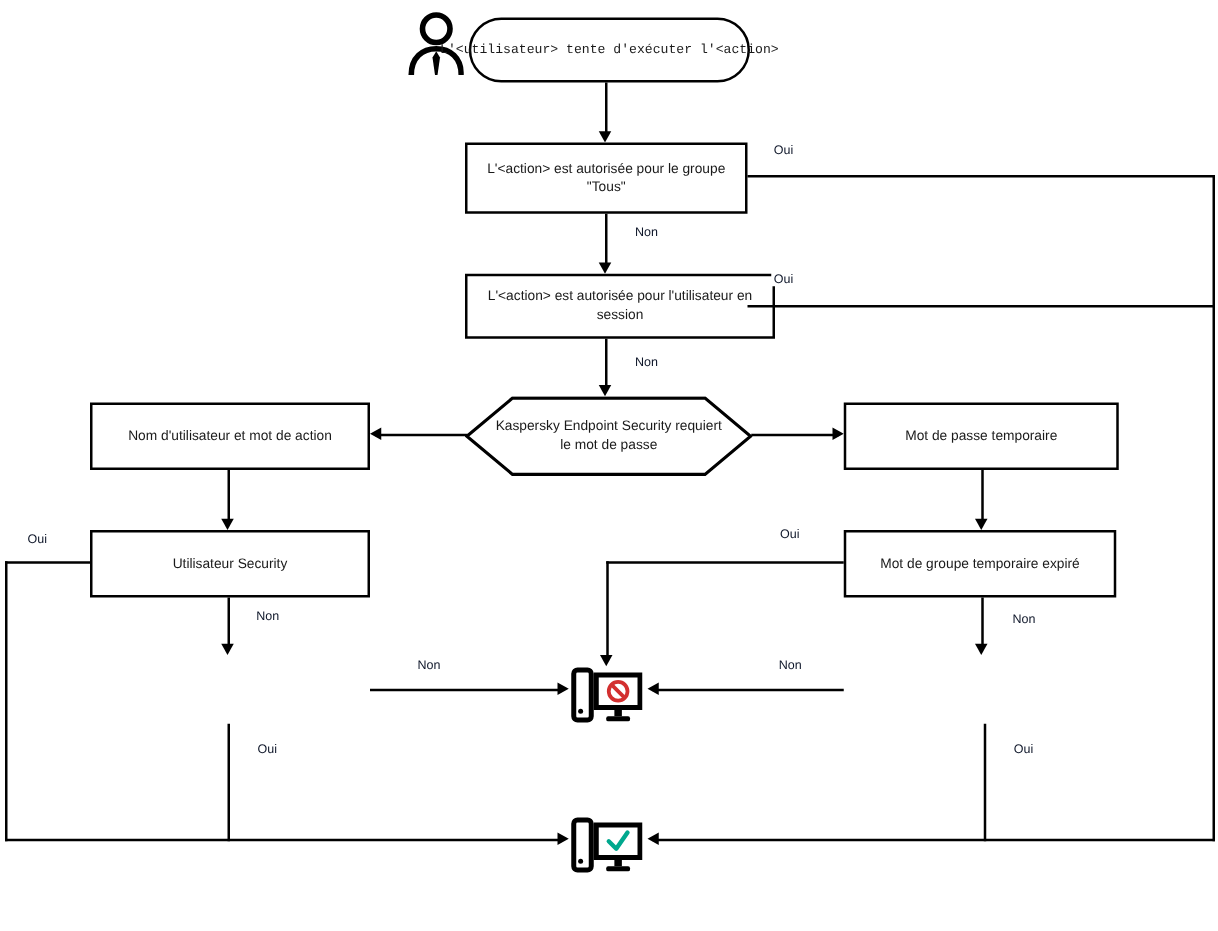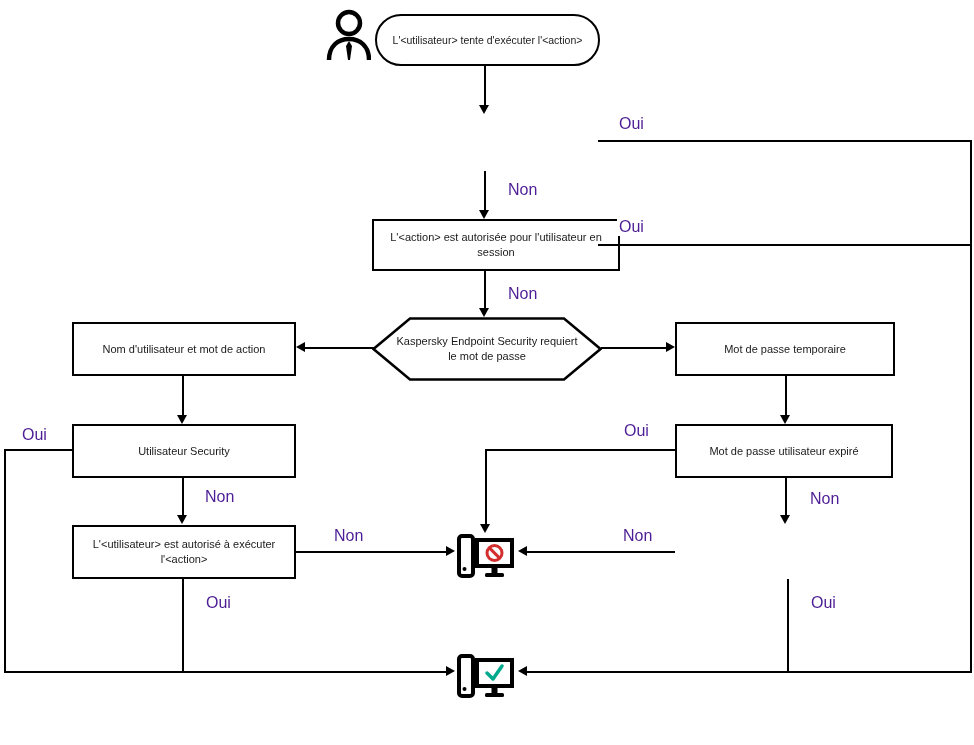--- a/index.html
+++ b/index.html
@@ -5,26 +5,26 @@
   html,body{margin:0;padding:0;background:#ffffff;}
   #canvas{
     position:relative;width:974px;height:745px;background:#ffffff;
     font-family:"Liberation Sans", sans-serif;color:#1a1a1a;overflow:hidden;
   }
   .node{
     position:absolute;border:2px solid #000;background:#fff;
     display:flex;align-items:center;justify-content:center;text-align:center;
     font-size:11px;line-height:1.35;padding:4px 12px;box-sizing:border-box;
   }
-  .pill{border-radius:28px;font-size:10.5px;white-space:nowrap;padding:16px 8px;}
+  .pill{border-radius:28px;font-size:10.5px;white-space:nowrap;padding:16px 8px;font-family:Liberation Mono, monospace;}
   .hline,.vline{position:absolute;background:#000;}
   .hline{height:2px;}
   .vline{width:2px;}
   .lbl{
-    position:absolute;font-size:16px;color:#4c1d95;background:#fff;
+    position:absolute;font-size:10px;color:#0f172a;background:#fff;
     padding:0 2px;white-space:nowrap;
   }
   .arr{position:absolute;width:0;height:0;}
   .arr-down{border-left:5px solid transparent;border-right:5px solid transparent;border-top:9px solid #000;}
   .arr-right{border-top:5px solid transparent;border-bottom:5px solid transparent;border-left:9px solid #000;}
   .arr-left{border-top:5px solid transparent;border-bottom:5px solid transparent;border-right:9px solid #000;}
   .hex-wrap{position:absolute;left:372px;top:317px;width:230px;height:80px;}
   .hex-wrap svg{position:absolute;left:0;top:0;}
   .hex-text{
     position:absolute;left:22px;top:0;width:186px;height:64px;
@@ -47,20 +47,21 @@
       <path d="M4 52 C4 38 13 31 24 31 C35 31 44 38 44 52" stroke="#000" stroke-width="4.5" fill="none"></path>
       <path d="M24 33 L27 38 L25 52 L23 52 L21 38 Z" fill="#000"></path>
     </svg>
   </div>
 
   <div class="node pill" style="left:375px;top:14px;width:225px;height:52px;">L'&lt;utilisateur&gt;  tente d'exécuter l'&lt;action&gt;</div>
 
   <div class="vline" style="left:484px;top:66px;height:42px;"></div>
   <div class="arr arr-down" style="left:479px;top:105px;"></div>
 
+  <div class="node" style="left:372px;top:114px;width:226px;height:57px;border-width:2.5px;">L'&lt;action&gt; est autorisée pour le groupe "Tous"</div>
 
   <div class="lbl" style="left:617px;top:115px;">Oui</div>
   <div class="hline" style="left:598px;top:140px;width:374px;"></div>
   <div class="vline" style="left:970px;top:140px;height:533px;"></div>
 
   <div class="lbl" style="left:506px;top:181px;">Non</div>
   <div class="vline" style="left:484px;top:171px;height:40px;"></div>
   <div class="arr arr-down" style="left:479px;top:210px;"></div>
 
   <div class="node" style="left:372px;top:219px;width:248px;height:52px;">L'&lt;action&gt; est autorisée pour l'utilisateur en session</div>
@@ -98,32 +99,31 @@
   <div class="hline" style="left:4px;top:449px;width:68px;"></div>
   <div class="vline" style="left:4px;top:449px;height:224px;"></div>
 
   <div class="lbl" style="left:203px;top:488px;">Non</div>
   <div class="vline" style="left:182px;top:478px;height:38px;"></div>
   <div class="arr arr-down" style="left:177px;top:515px;"></div>
 
   <div class="vline" style="left:785px;top:376px;height:40px;"></div>
   <div class="arr arr-down" style="left:780px;top:415px;"></div>
 
-  <div class="node" style="left:675px;top:424px;width:218px;height:54px;">Mot de passe utilisateur expiré</div>
+  <div class="node" style="left:675px;top:424px;width:218px;height:54px;">Mot de groupe temporaire expiré</div>
 
   <div class="lbl" style="left:622px;top:422px;">Oui</div>
   <div class="hline" style="left:485px;top:449px;width:190px;"></div>
   <div class="vline" style="left:485px;top:449px;height:76px;"></div>
   <div class="arr arr-down" style="left:480px;top:524px;"></div>
 
   <div class="lbl" style="left:808px;top:490px;">Non</div>
   <div class="vline" style="left:785px;top:478px;height:38px;"></div>
   <div class="arr arr-down" style="left:780px;top:515px;"></div>
 
-  <div class="node" style="left:72px;top:525px;width:224px;height:54px;">L'&lt;utilisateur&gt; est autorisé à exécuter l'&lt;action&gt;</div>
 
   <div class="lbl" style="left:332px;top:527px;">Non</div>
   <div class="hline" style="left:296px;top:551px;width:152px;"></div>
   <div class="arr arr-right" style="left:446px;top:546px;"></div>
 
   <div class="lbl" style="left:204px;top:594px;">Oui</div>
   <div class="vline" style="left:182px;top:579px;height:94px;"></div>
 
 
   <div class="lbl" style="left:621px;top:527px;">Non</div>

